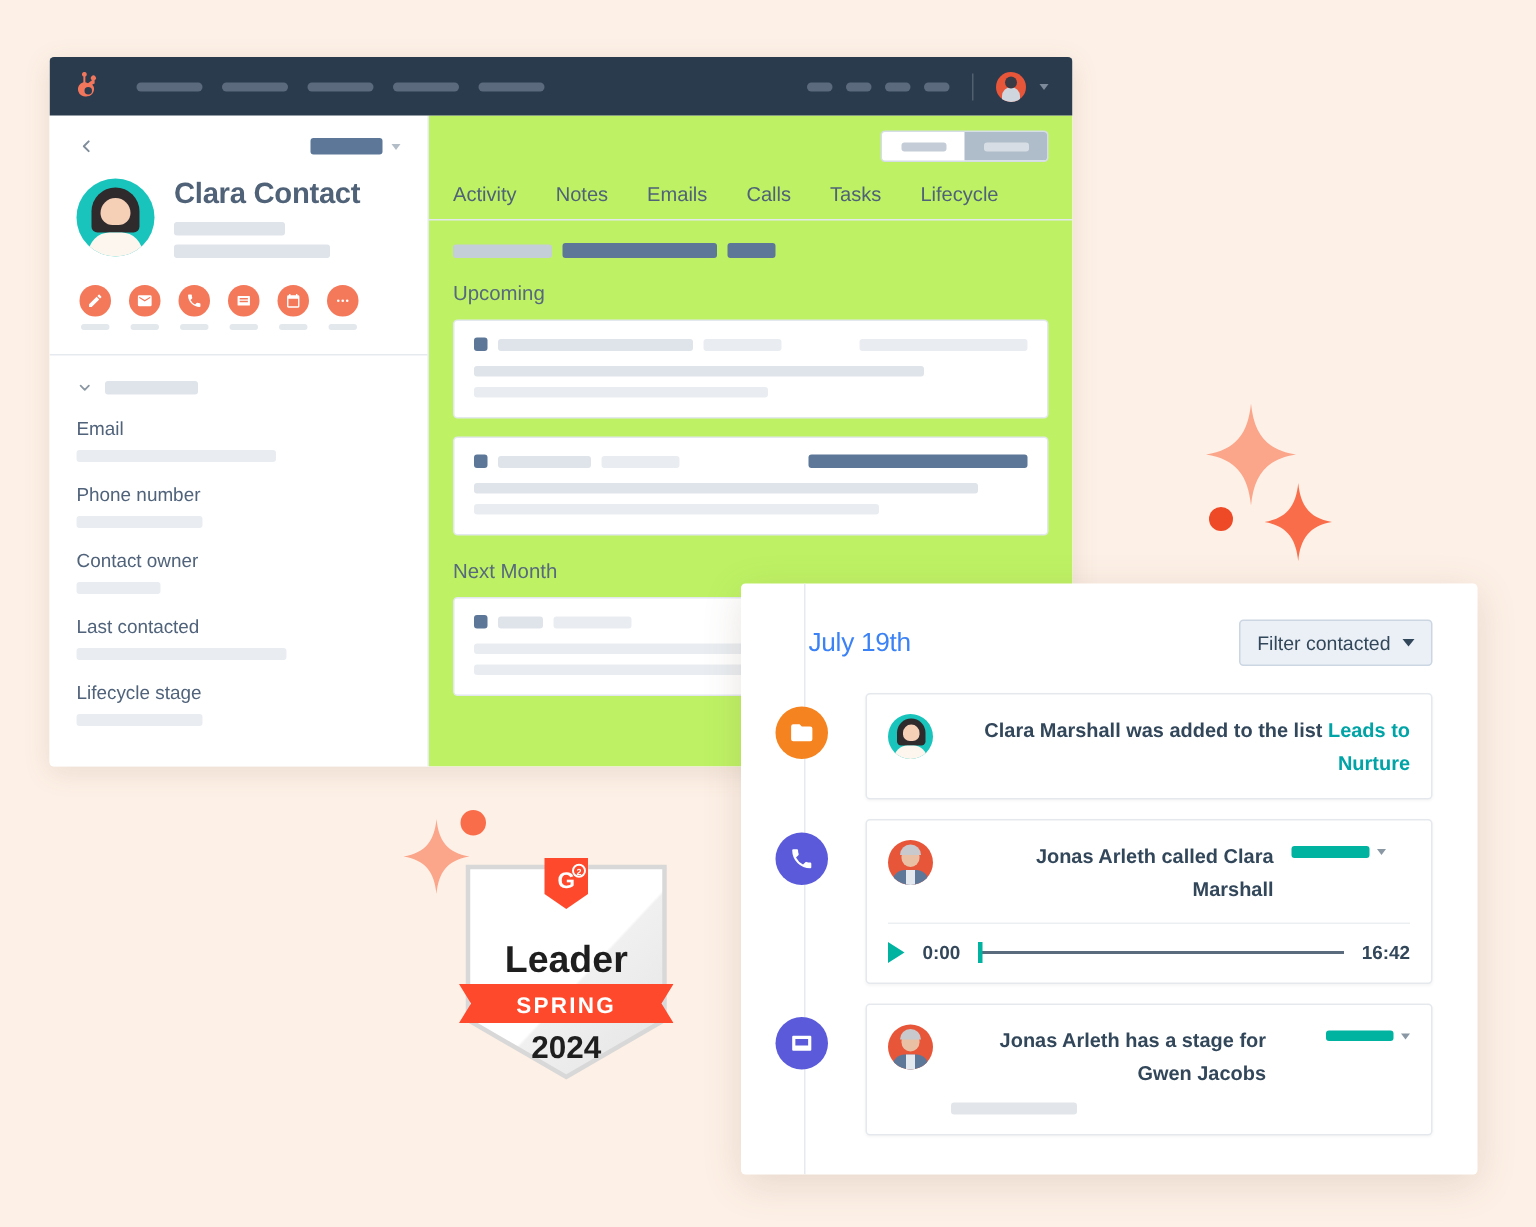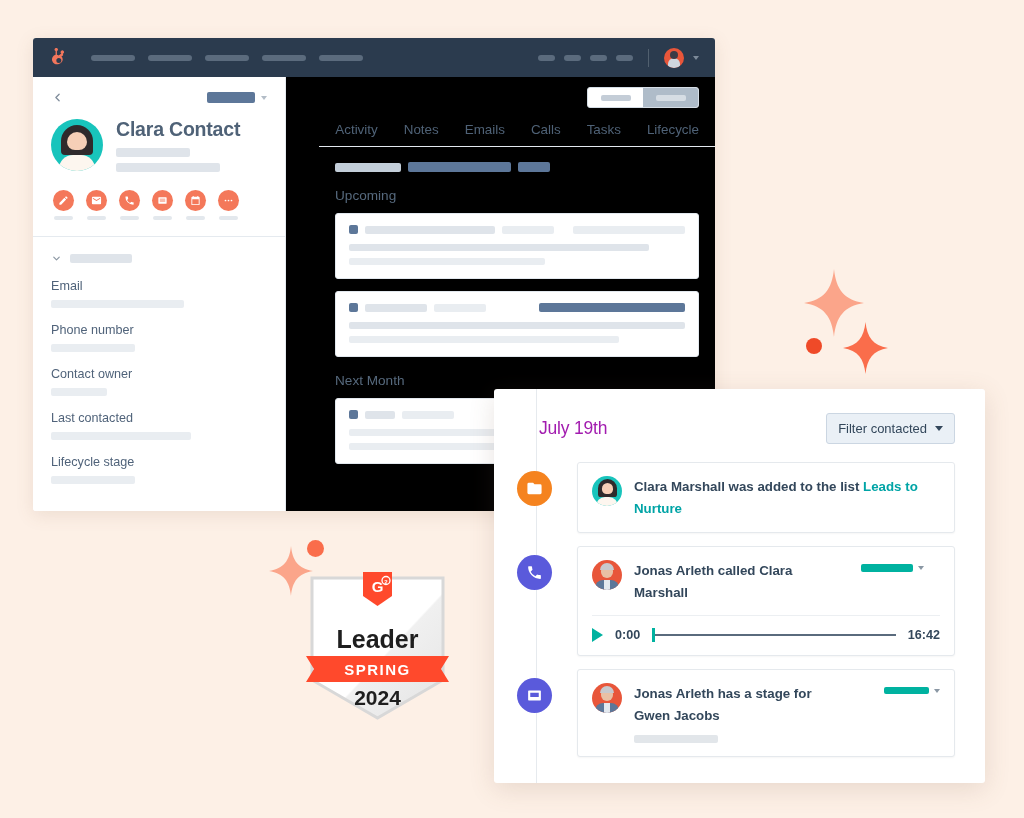--- a/index.html
+++ b/index.html
@@ -106,21 +106,21 @@
 
   .fields { padding: 16px 18px 0 18px; flex: 1; }
   .fields-head { display: flex; align-items: center; gap: 8px; }
   .fh-chev { width: 11px; height: 11px; color: #8b97a3; }
   .fh-sk { width: 62px; height: 9px; }
   .field { margin-top: 15px; }
   .field-label { font-size: 12.6px; color: #50637a; font-weight: 500; }
   .field-val { height: 8px; margin-top: 7px; }
 
   
-  .activity-panel { flex: 1; background: #000000; display: flex; flex-direction: column; align-items: flex-end; }
+  .activity-panel { flex: 1; background: #bef264; display: flex; flex-direction: column; }
   .ap-top { padding: 10px 16px 0 16px; display: flex; justify-content: flex-end; }
   .seg {
     display: flex; border: 1px solid #d5dde5; border-radius: 3px; overflow: hidden;
     background: #fff;
   }
   .seg-btn { width: 55px; height: 19px; display: flex; align-items: center; justify-content: center; }
   .seg-btn.on { background: #afbcc9; }
   .seg-sk { width: 30px; height: 6px; border-radius: 2px; background: #c4cdd7; }
   .seg-btn.on .seg-sk { background: #d6dde4; }
 
@@ -152,21 +152,21 @@
     left: 494px; top: 389px;
     width: 491px; height: 394px;
     background: #fff;
     border-radius: 3px;
     box-shadow: 0 6px 26px rgba(120,90,70,0.16);
     overflow: hidden;
   }
   .tl-inner { padding: 24px 30px 0 45px; position: relative; height: 100%; }
   .tl-rail { position: absolute; left: 42px; top: 0; bottom: 0; width: 1px; background: #e6eaee; }
   .tl-head { display: flex; align-items: center; justify-content: space-between; margin-bottom: 18px; }
-  .tl-date { font-size: 17.5px; color: #a21caf; font-weight: 500; letter-spacing: -0.2px; }
+  .tl-date { font-size: 17.5px; color: #3b82f6; font-weight: 500; letter-spacing: -0.2px; }
   .filter-btn {
     background: #eaf0f6; border: 1px solid #cbd6e2; border-radius: 3px;
     padding: 7px 11px; font-size: 13px; color: #33475b;
     display: flex; align-items: center; gap: 8px; cursor: pointer;
   }
   .filter-caret { width: 0; height: 0; border-left: 4px solid transparent; border-right: 4px solid transparent; border-top: 5px solid #33475b; }
 
   .tl-item { position: relative; margin-bottom: 13px; padding-left: 38px; }
   .tl-icon {
     position: absolute; left: -22px; top: 9px;
@@ -183,21 +183,21 @@
   .tl-ava { width: 30px; height: 30px; flex: 0 0 30px; border-radius: 50%; overflow: hidden; position: relative; }
   .tl-ava.clara { background: #18c4bc; }
   .tl-ava.clara .hair { position:absolute; left:6px; top:3px; width:19px; height:18px; border-radius:10px 10px 3px 3px; background:#2f2a2c; }
   .tl-ava.clara .hair::after { content:''; position:absolute; left:4px; top:4px; width:11px; height:11px; border-radius:6px 6px 5px 5px; background:#f6cfb7; }
   .tl-ava.clara .body { position:absolute; left:4px; bottom:-4px; width:22px; height:13px; border-radius:9px 9px 0 0; background:#fdf6ef; }
   .tl-ava.jonas { background: #e8563a; }
   .tl-ava.jonas .face { position:absolute; left:9px; top:5px; width:12px; height:13px; border-radius:6px; background:#e9c0a4; }
   .tl-ava.jonas .hair { position:absolute; left:8px; top:3px; width:14px; height:7px; border-radius:7px 7px 0 0; background:#c8c9cd; }
   .tl-ava.jonas .body { position:absolute; left:3px; bottom:-3px; width:24px; height:13px; border-radius:8px 8px 0 0; background:#5d7799; }
   .tl-ava.jonas .shirt { position:absolute; left:12px; bottom:-3px; width:6px; height:13px; background:#e3e8ee; }
-  .tl-text { flex: 1; font-size: 13.3px; line-height: 1.62; color: #33475b; font-weight: bold; }
+  .tl-text { flex: 1; font-size: 13.3px; line-height: 1.62; color: #33475b; font-weight: bold; text-align: right; }
   .tl-link { color: #00a4a6; }
   .tl-badge-wrap { display: flex; align-items: center; gap: 5px; padding-top: 4px; }
   .tl-badge { width: 52px; height: 8px; border-radius: 2px; background: #00b2a0; }
   .tl-badge.sm { width: 45px; height: 7px; }
   .tl-badge-caret { width: 0; height: 0; border-left: 3.5px solid transparent; border-right: 3.5px solid transparent; border-top: 4.5px solid #8a97a4; }
   .tl-sub-sk { width: 84px; height: 8px; border-radius: 2px; background: #e2e6ea; margin-top: 9px; }
 
   .audio-row {
     display: flex; align-items: center; gap: 12px;
     border-top: 1px solid #eceff2; margin-top: 12px; padding-top: 12px;

